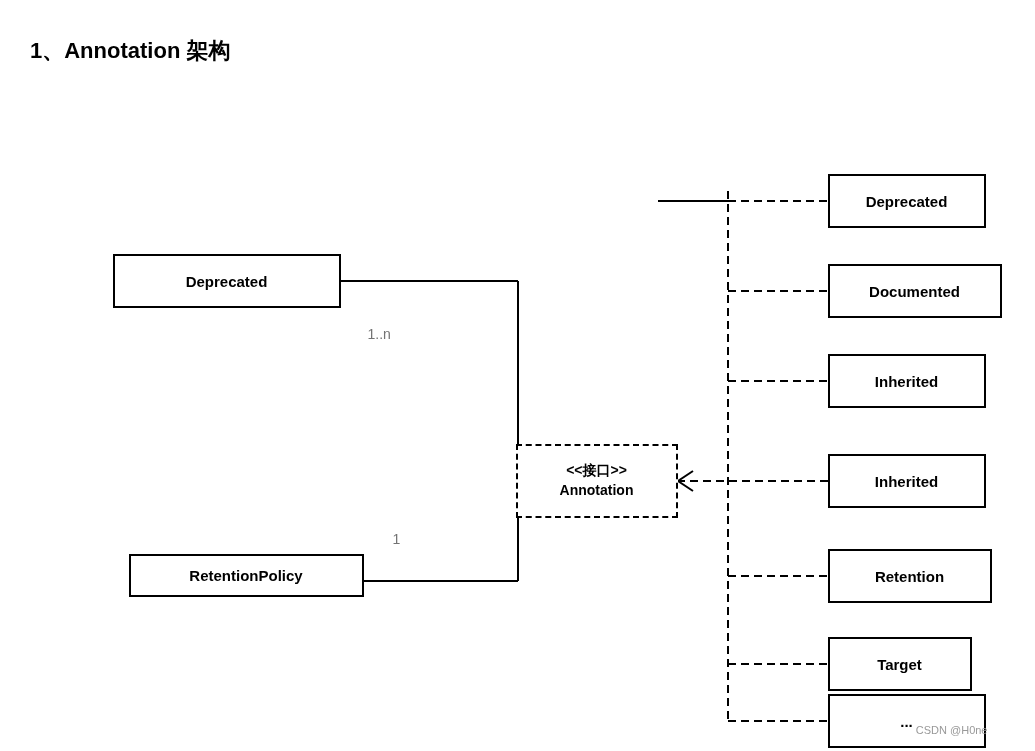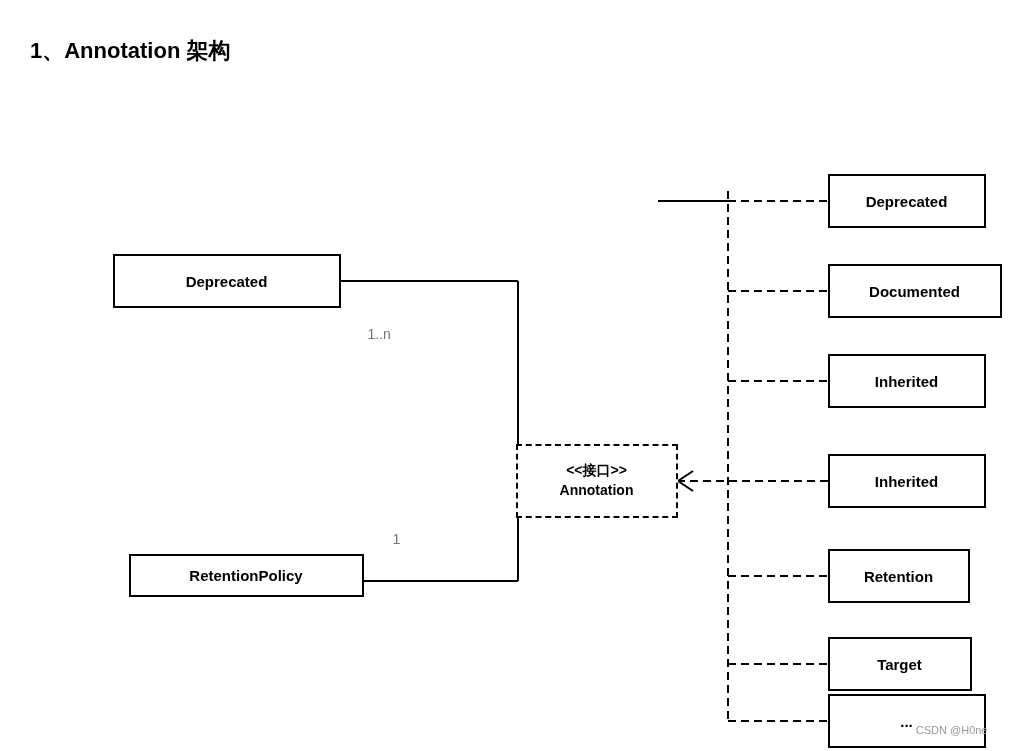--- a/index.html
+++ b/index.html
@@ -130,21 +130,21 @@
     </div>
 
     <div class="box" style="left:790px; top:268px; width:158px; height:54px;">
       <span>Inherited</span>
     </div>
 
     <div class="box" style="left:790px; top:368px; width:158px; height:54px;">
       <span>Inherited</span>
     </div>
 
-    <div class="box" style="left:790px; top:463px; width:142px; height:54px;">
+    <div class="box" style="left:790px; top:463px; width:164px; height:54px;">
       <span>Retention</span>
     </div>
 
     <div class="box" style="left:790px; top:551px; width:144px; height:54px;">
       <span>Target</span>
     </div>
 
     <div class="box" style="left:790px; top:608px; width:158px; height:54px;">
       <span>...</span>
     </div>

